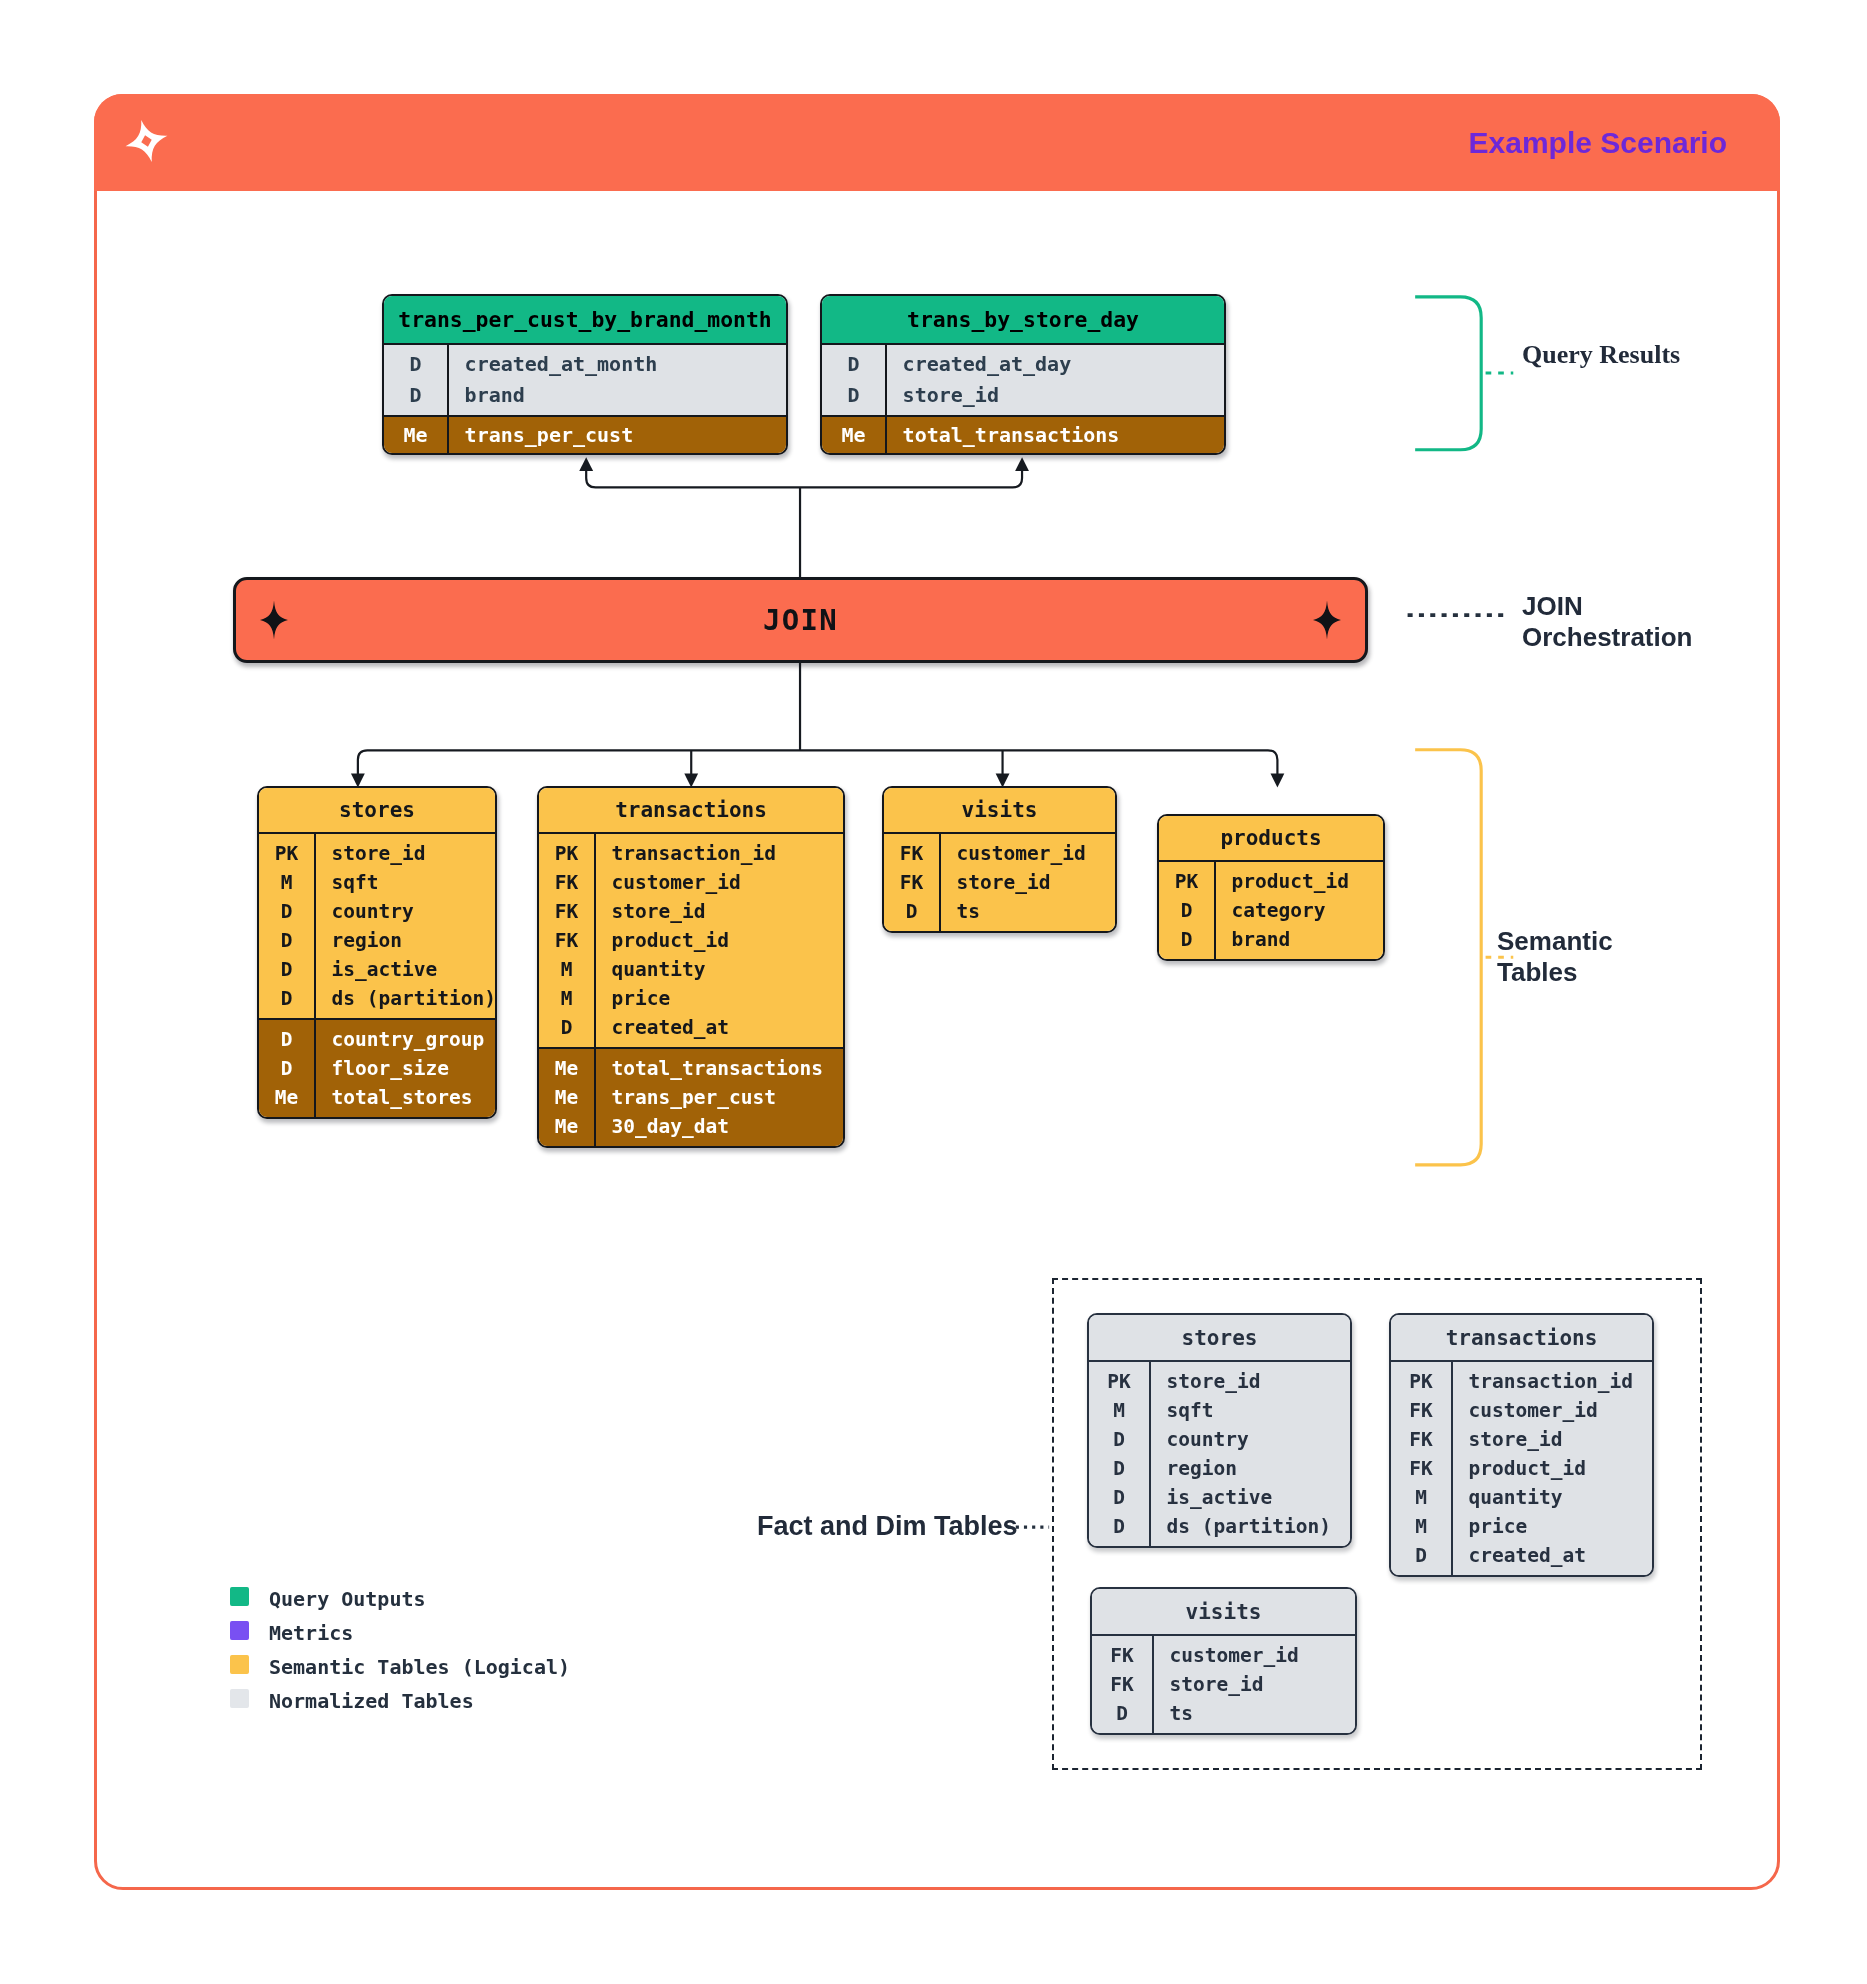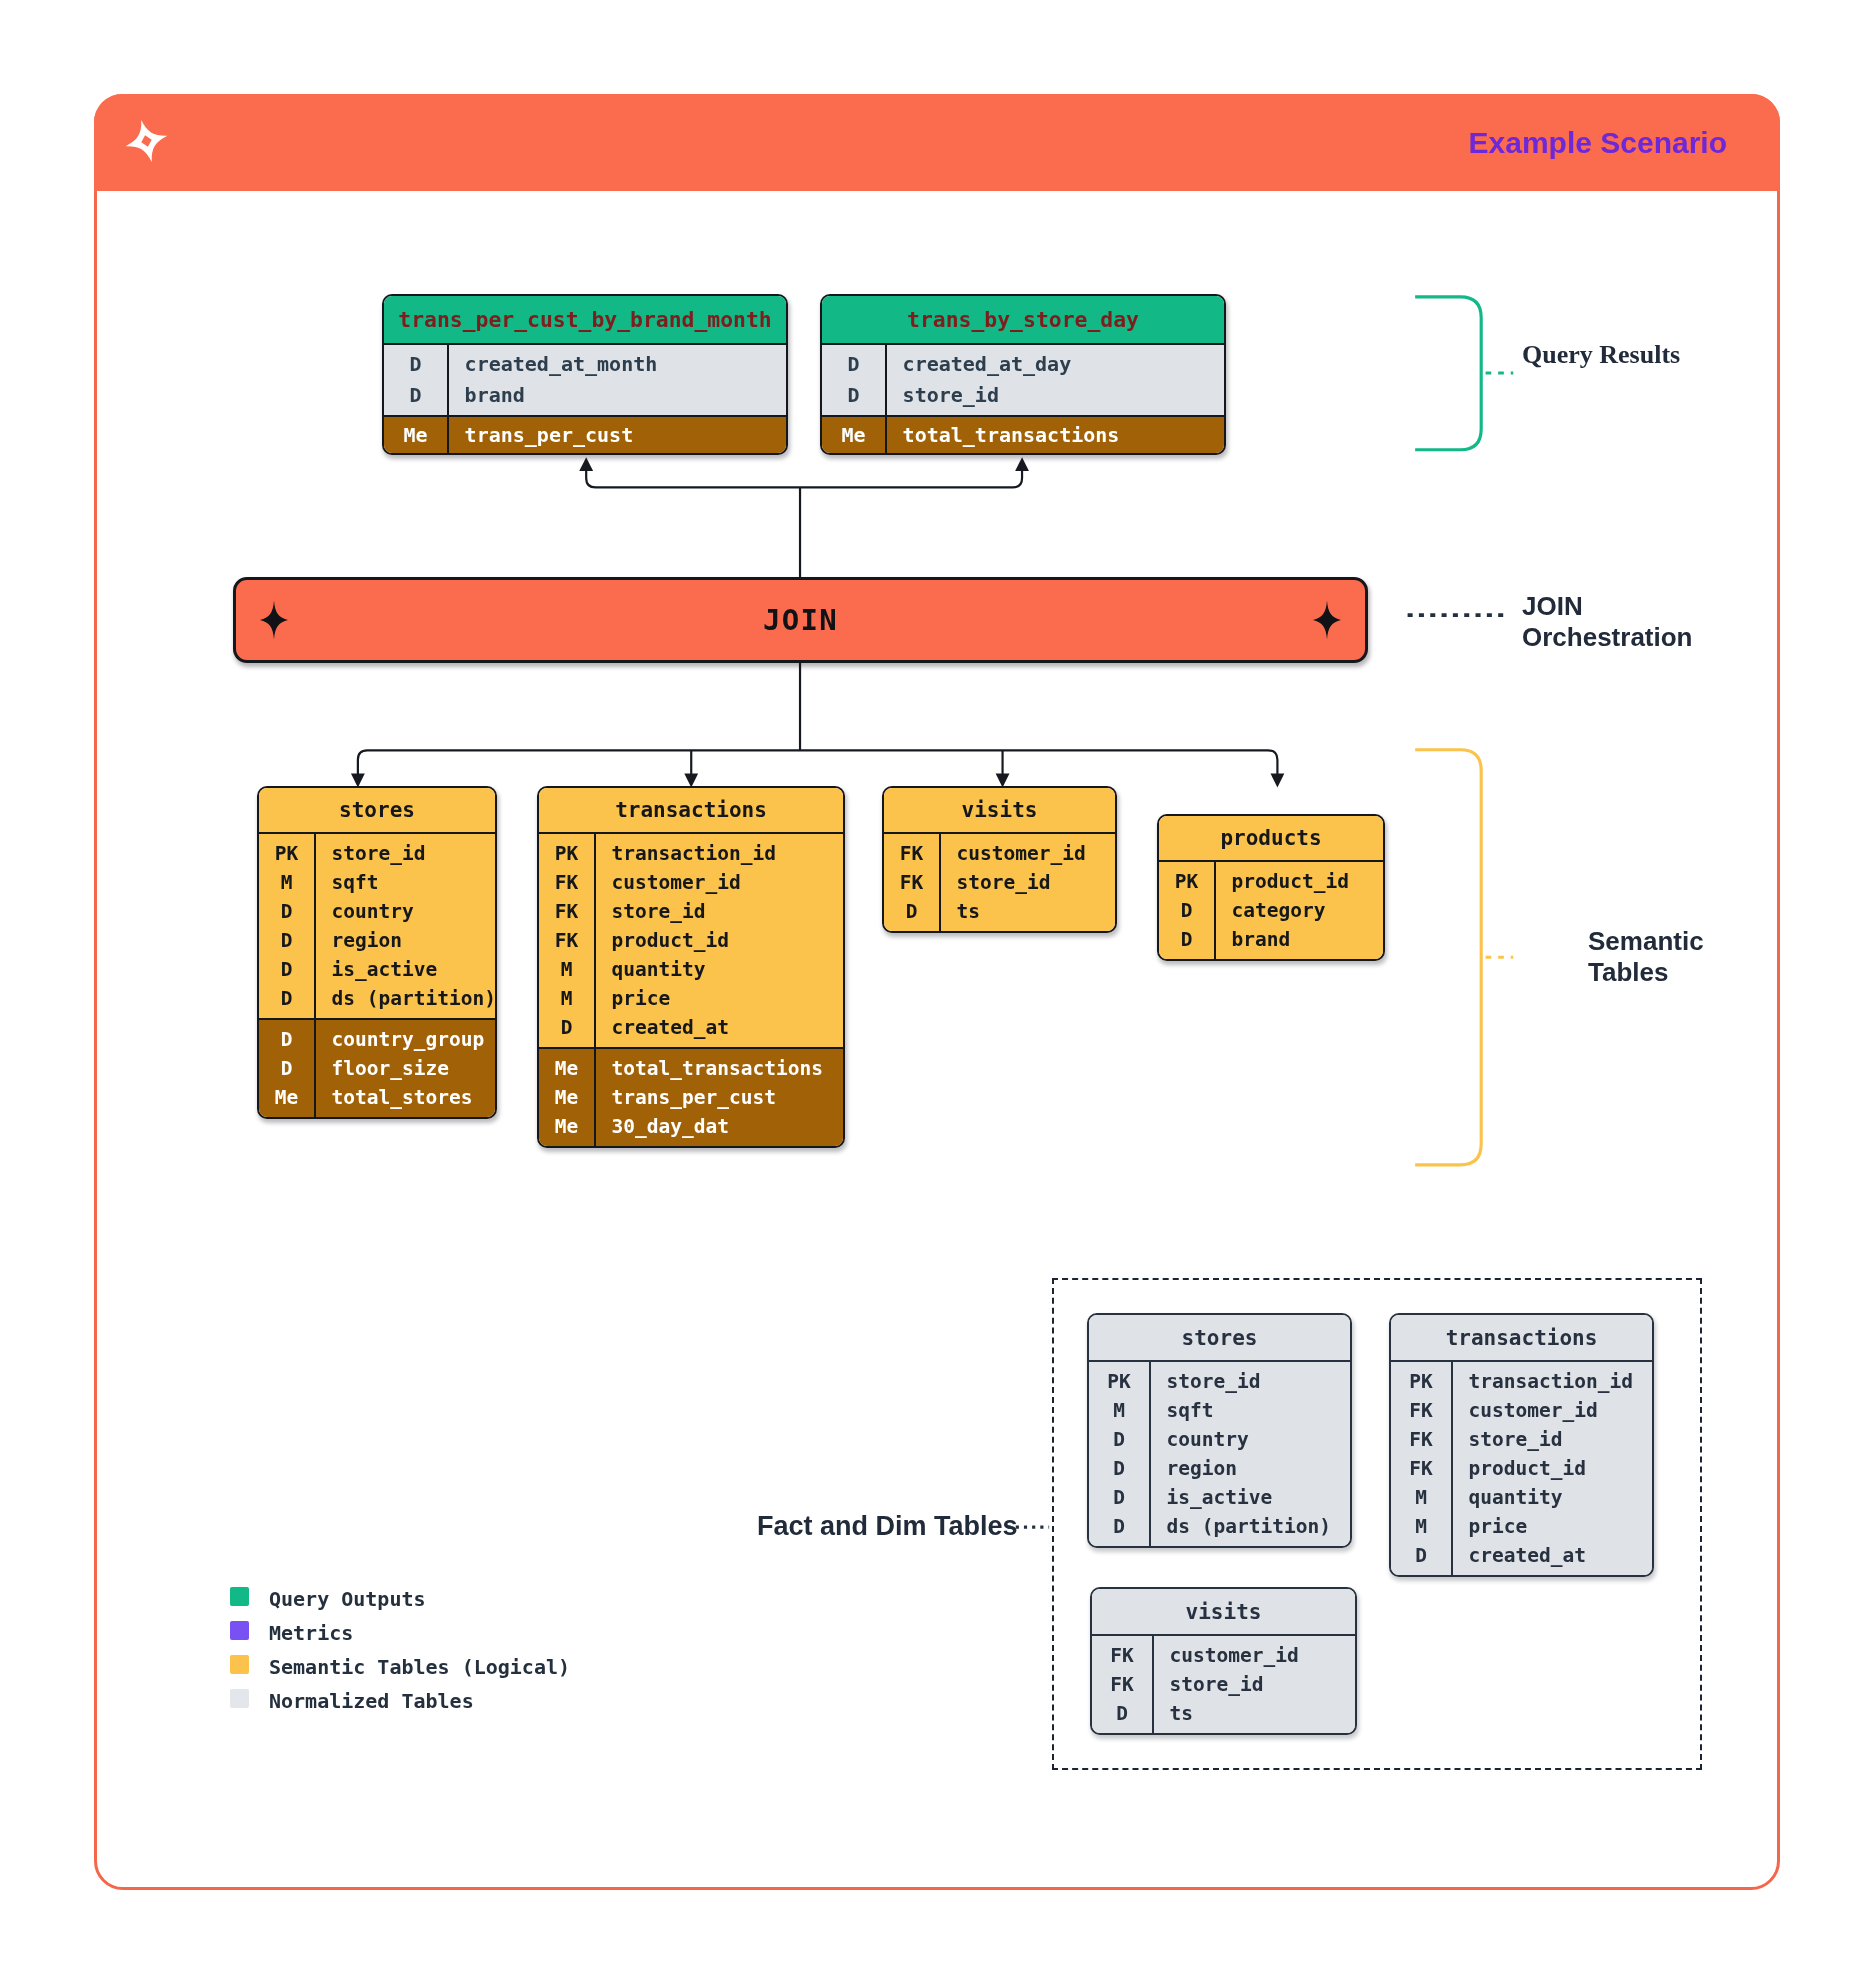--- a/index.html
+++ b/index.html
@@ -17,21 +17,21 @@
   .tbl{position:absolute;border:2.5px solid #14171C;border-radius:10px;overflow:hidden;
        box-sizing:border-box;z-index:3;background:#fff;box-shadow:1.3px 3.1px 4.4px rgba(15,18,28,0.28);}
   .thead{display:flex;align-items:center;justify-content:center;font-weight:bold;
          border-bottom:2.5px solid #14171C;}
   .tsection{position:relative;padding:3.8px 0;}
   .tsection + .tsection{border-top:2.5px solid #14171C;}
   .trow{display:flex;align-items:center;font-weight:bold;}
   .tkey{flex:0 0 auto;text-align:center;}
   .tval{padding-left:17.6px;white-space:nowrap;}
   
-  .qtbl .thead{height:47px;background:#12B886;color:#7f1d1d;font-size:21.4px;}
+  .qtbl .thead{height:47px;background:#12B886;color:#000000;font-size:21.4px;}
   .qtbl .trow{height:31px;font-size:20px;}
   .qtbl .tkey{width:63px;}
   .qtbl .tsection::before{content:"";position:absolute;left:63px;top:0;bottom:0;width:1.9px;background:#14171C;}
   .qtbl .tsection.gray .trow{height:31px;}
   .qtbl .tsection.purple .trow{height:29px;}
   
   .stbl .thead{height:44px;background:#FBC34B;color:#15171B;font-size:21px;}
   .stbl .trow{height:29px;font-size:19.5px;}
   .stbl .tkey{width:55px;}
   .stbl .tsection{padding:5px 0;}
@@ -287,21 +287,21 @@
           <span class="tval">brand</span>
         </div>
       </div>
     </div>
 
   <div class="side-label" style="left:1522px;top:339px;font-family:Liberation Serif, serif;">Query Results</div>
   <div class="side-label" style="left:1522px;top:591px;">
     <div>JOIN</div>
     <div>Orchestration</div>
   </div>
-  <div class="side-label" style="left:1588px;top:926px;">
+  <div class="side-label" style="left:1497px;top:926px;">
     <div>Semantic</div>
     <div>Tables</div>
   </div>
 
   <div class="dashed-box"></div>
   <div class="side-label" style="left:757px;top:1511px;font-size:27px;">Fact and Dim Tables</div>
   <div class="tbl ntbl" style="left:1087px;top:1313px;width:265px;">
       <div class="thead">stores</div>
       <div class="tsection gray2">
         <div class="trow">

